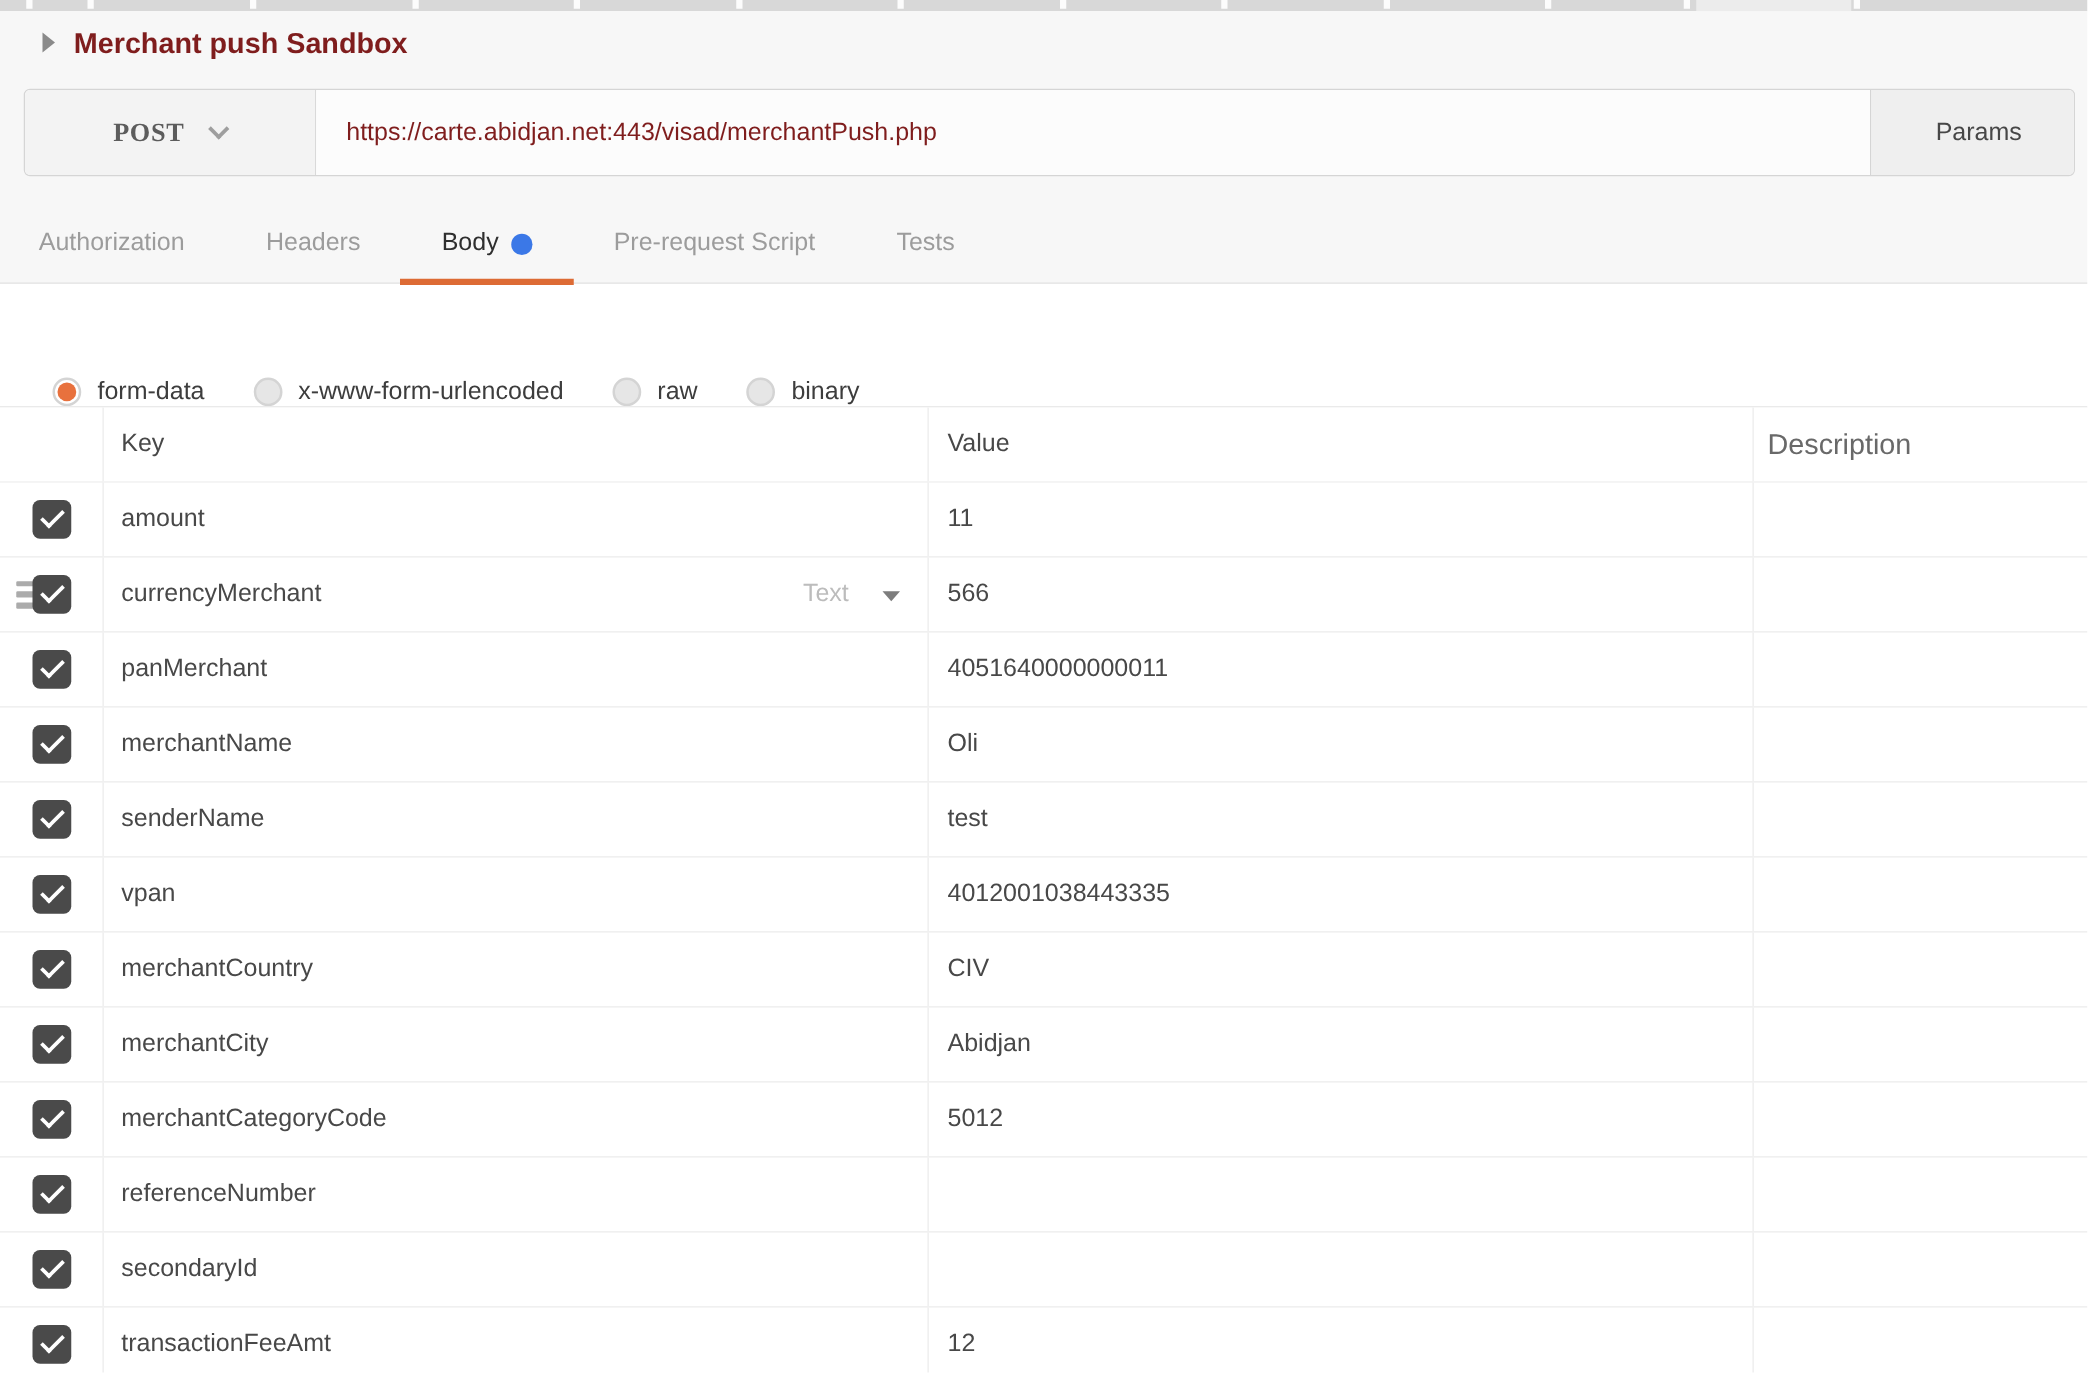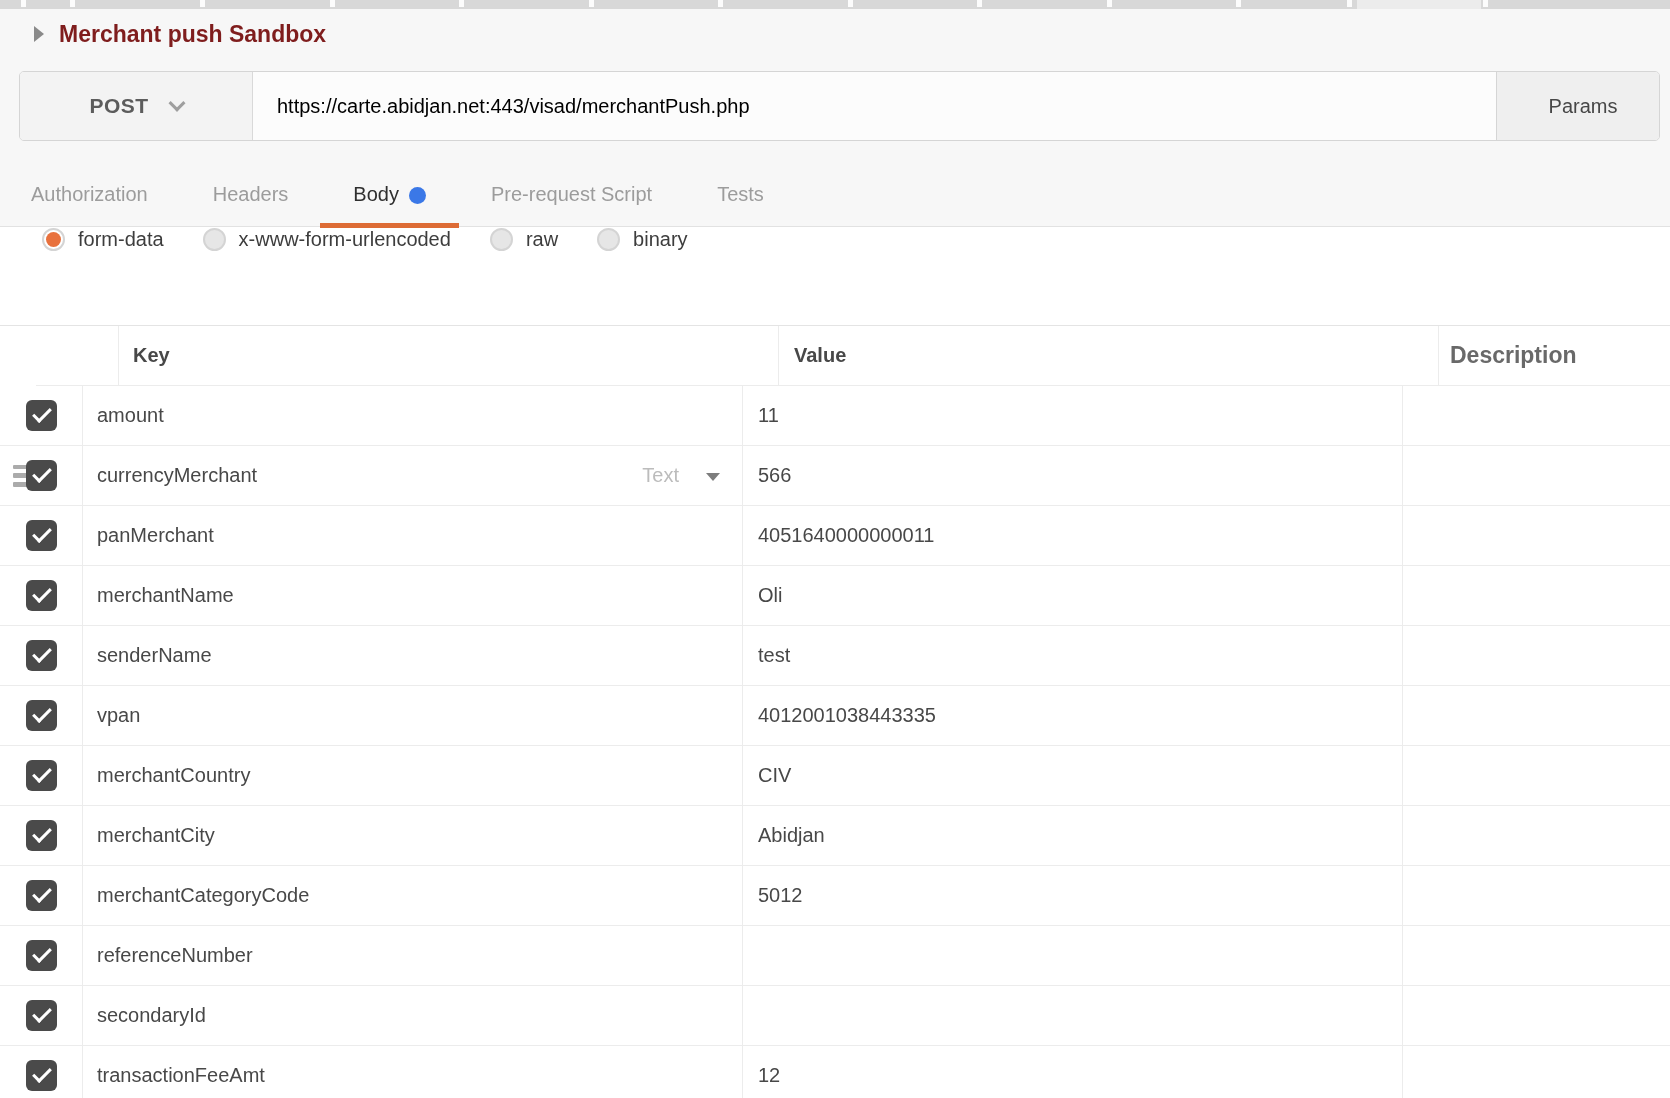--- a/index.html
+++ b/index.html
@@ -13,45 +13,45 @@
 
   
   .header-band { position:absolute; top:9px; left:0; width:1670px; height:218px; background:#f7f7f7; border-bottom:1px solid #e2e2e2; }
 
   .title-row { height:50px; display:flex; align-items:center; padding-left:34px; }
   .disclosure { width:0; height:0; border-top:8px solid transparent; border-bottom:8px solid transparent; border-left:10px solid #8a8a8a; margin-right:15px; }
   .req-title { font-size:23px; font-weight:700; color:#7f1d1d; }
 
   .url-row { position:absolute; top:62px; left:19px; width:1641px; height:70px; display:flex; border:1px solid #d5d5d5; border-radius:5px; background:#fcfcfc; }
   .method-box { width:233px; background:#f3f3f3; border-right:1px solid #d9d9d9; border-radius:4px 0 0 4px; display:flex; align-items:center; justify-content:center; gap:22px; cursor:pointer; }
-  .method-label { font-size:21px; font-weight:600; letter-spacing:0.5px; color:#5c5c5c; }
+  .method-label { font-size:21px; font-weight:600; letter-spacing:0.5px; color:#5c5c5c;font-family:Liberation Serif, serif; }
   .chevron-down { width:12px; height:12px; border-right:3px solid #9e9e9e; border-bottom:3px solid #9e9e9e; transform:rotate(45deg) translate(-2px,-2px); }
-  .url-box { flex:1; display:flex; align-items:center; padding-left:24px; font-size:20px; color:#000000; background:#fcfcfc; white-space:nowrap; overflow:hidden; }
+  .url-box { flex:1; display:flex; align-items:center; padding-left:24px; font-size:20px; color:#7f1d1d; background:#fcfcfc; white-space:nowrap; overflow:hidden; }
   .params-btn { width:163px; background:#efefef; border-left:1px solid #d5d5d5; border-radius:0 4px 4px 0; display:flex; align-items:center; justify-content:center; font-size:20px; color:#474747; cursor:pointer;padding-left:10px; }
 
   .tabs-row { position:absolute; top:132px; left:0; width:1670px; height:86px; display:flex; padding-left:31px;text-align:right; }
   .tab { position:relative; height:100%; display:flex; align-items:center; padding-top:20px; margin-right:65px; font-size:20px; color:#9c9c9c; cursor:pointer; gap:10px; }
   .tab.active { color:#2f2f2f; }
   .tab.active::after { content:""; position:absolute; left:-33px; right:-33px; bottom:-1px; height:5px; background:#dd6b35; }
   .tab-dot { width:17px; height:17px; border-radius:50%; background:#3b78e7; margin-top:2px; }
 
   
-  .radio-row { position:absolute; top:228px; left:0; width:1356px; height:97px; background:#ffffff; display:flex; align-items:flex-start; padding-left:42px; }
+  .radio-row { position:absolute; top:228px; left:0; width:1356px; height:97px; background:#ffffff; display:flex; align-items:flex-end; padding-left:42px; }
   .radio-opt { display:flex; align-items:center; margin-right:39px; cursor:pointer; }
   .radio { width:23px; height:23px; border-radius:50%; background:#e6e6e6; border:2px solid #d4d4d4; position:relative; flex:none; }
   .radio.selected { background:#ffffff; }
   .radio.selected::after { content:""; position:absolute; left:2px; top:2px; width:15px; height:15px; border-radius:50%; background:#e8713d; }
   .radio-label { margin-left:13px; font-size:20px; color:#3d3d3d; }
 
   
   .kv-table { position:absolute; top:325px; left:0; width:1670px; border-top:1px solid #e4e4e4; background:#fff; }
   .t-row { display:grid; grid-template-columns:82px 660px 660px 268px; height:60px; border-bottom:1px solid #ececec; }
   .t-row > div { border-left:1px solid #ececec; display:flex; align-items:center; position:relative; overflow:hidden; }
   .t-row > div:first-child { border-left:none; justify-content:center; }
-  .t-head { font-weight:700; font-size:19px; color:#696969;margin-left:36px; }
+  .t-head { font-weight:400; font-size:19px; color:#696969; }
   .t-head > div { background:#fff; }
   .cell-key { padding-left:14px; font-size:20px; color:#484848; }
   .cell-val { padding-left:15px; font-size:20px; color:#484848; }
   .cell-desc { padding-left:11px; font-size:23px; color:#696969; }
 
   .checkbox { width:31px; height:31px; border-radius:6px; background:#4a4a4a; position:relative; cursor:pointer; flex:none; }
   .checkbox::after { content:""; position:absolute; left:7px; top:8px; width:15px; height:7px; border-left:3.2px solid #fff; border-bottom:3.2px solid #fff; transform:rotate(-45deg); }
 
   .drag-handle { position:absolute; left:13px; top:50%; transform:translateY(-50%); width:24px; height:22px; display:none; flex-direction:column; justify-content:space-between; cursor:grab; }
   .drag-handle i { display:block; height:4.5px; background:#ababab; border-radius:1px; }

